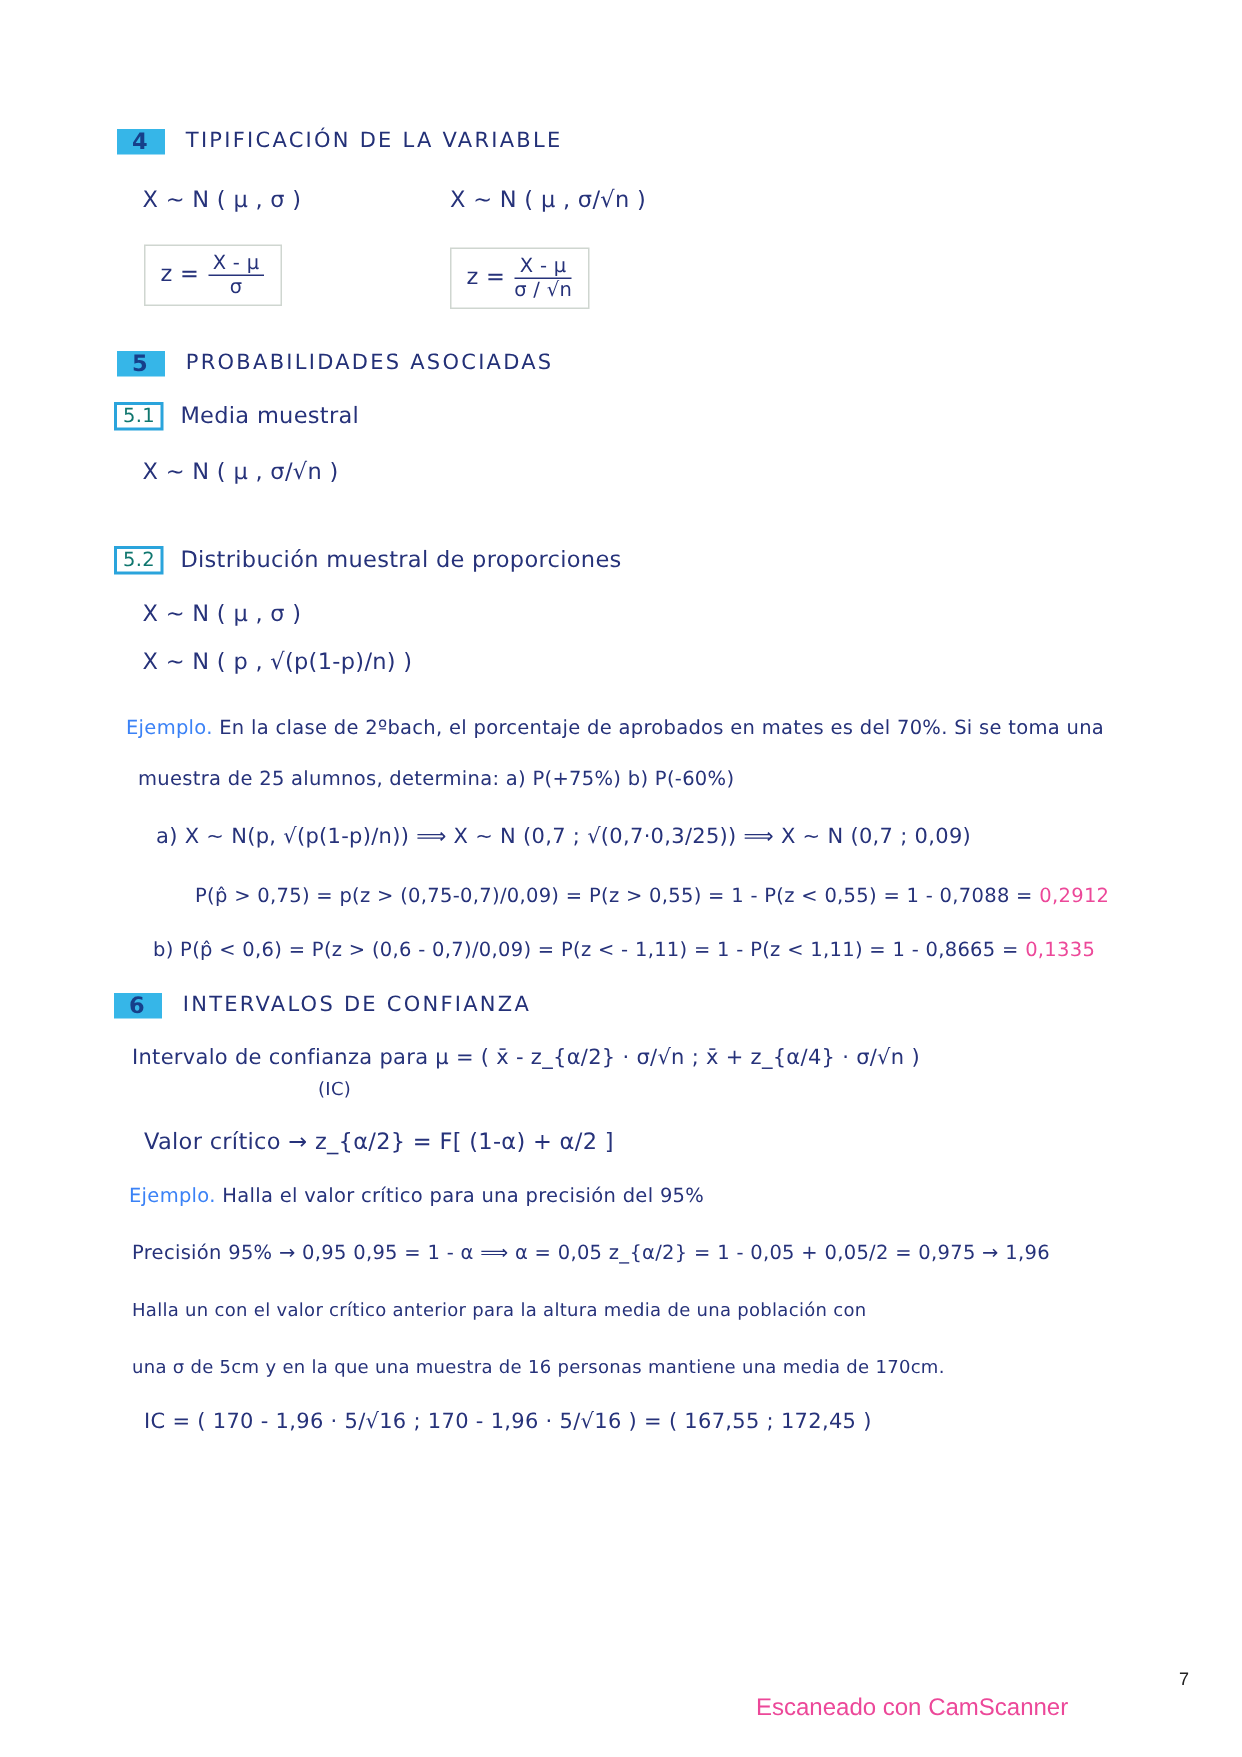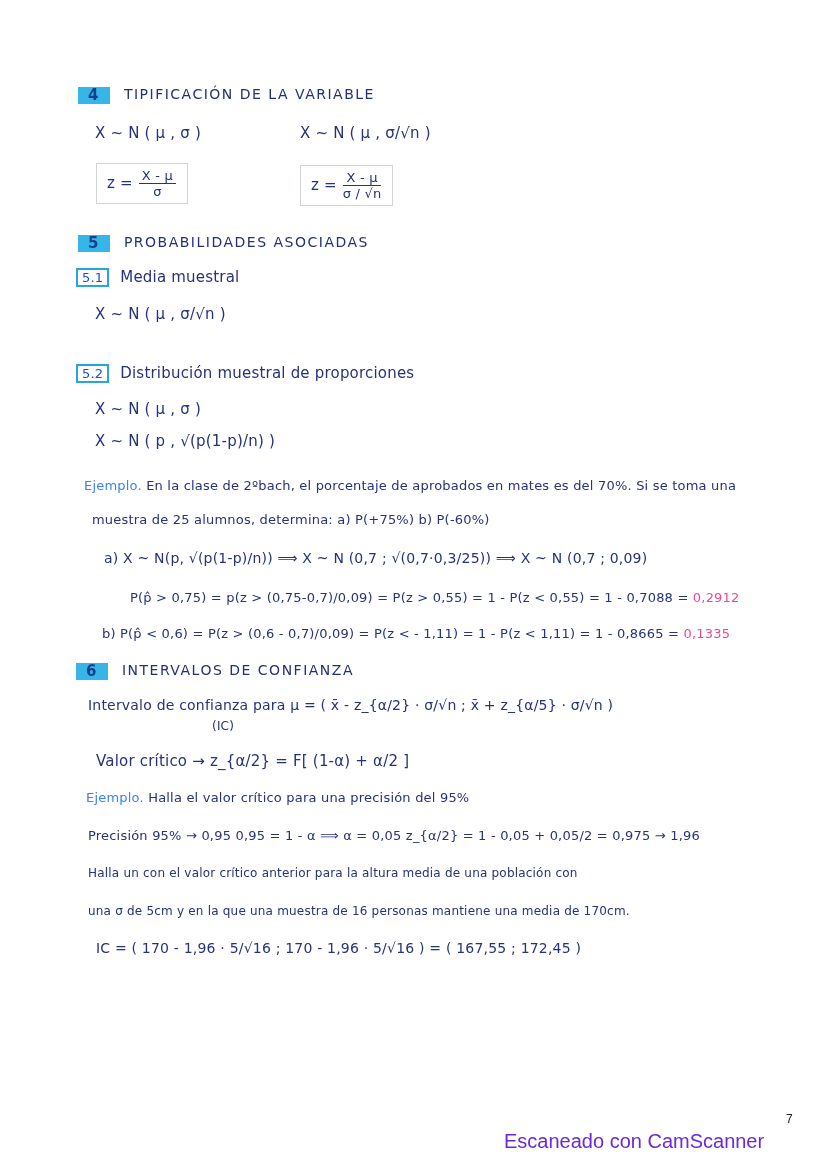--- a/index.html
+++ b/index.html
@@ -8,30 +8,30 @@
     font-family: "DejaVu Sans", sans-serif; color: #1f2a6b;
   }
   .abs { position: absolute; white-space: nowrap; }
   .hw { font-family: "DejaVu Sans", sans-serif; font-size: 15px; color: #26327a; letter-spacing: 0.2px; }
   .title { font-size: 14px; letter-spacing: 1.5px; color: #233077; text-transform: uppercase; }
   .sec-badge {
     display: inline-block; background: #36b6e8; color: #163f8a; font-size: 15px; font-weight: bold;
     padding: 0 10px; height: 17px; line-height: 17px; margin-right: 8px; vertical-align: middle;
   }
   .sub-badge {
-    display: inline-block; border: 2px solid #2aa4dc; color: #1d4ed8; font-size: 13px;
+    display: inline-block; border: 2px solid #2aa4dc; color: #0f766e; font-size: 13px;
     padding: 0 4px; height: 15px; line-height: 15px; margin-right: 6px; vertical-align: middle;
   }
   .box { border: 1.5px solid #cfd6d0; padding: 4px 10px; }
   .frac { display: inline-block; vertical-align: middle; text-align: center; margin: 0 1px; }
   .frac .num { display: block; border-bottom: 1.3px solid #26327a; padding: 0 3px; font-size: 13px; line-height: 15px; }
   .frac .den { display: block; font-size: 13px; line-height: 15px; }
   .red { color: #3b82f6; }
   .green { color: #ec4899; }
-  .footer { font-family: "Liberation Sans", sans-serif; font-size: 20px; color: #6d28d9; }
+  .footer { font-family: "Liberation Sans", sans-serif; font-size: 16px; color: #ec4899; }
   .pagenum { font-family: "Liberation Sans", sans-serif; font-size: 12px; color: #222; }
 </style>
 </head>
 <body>
 
 <div class="abs title" style="left:78px; top:86px;">
   <span class="sec-badge">4</span>
   <span>Tipificación de la variable</span>
 </div>
 <div class="abs hw" style="left:95px; top:124px;">X ~ N ( μ , σ )</div>
@@ -81,21 +81,21 @@
   <span>P(p̂ &gt; 0,75) = p(z &gt; (0,75-0,7)/0,09) = P(z &gt; 0,55) = 1 - P(z &lt; 0,55) = 1 - 0,7088 = </span><span class="green">0,2912</span>
 </div>
 <div class="abs hw" style="left:102px; top:626px; font-size:13px;">
   <span>b) P(p̂ &lt; 0,6) = P(z &gt; (0,6 - 0,7)/0,09) = P(z &lt; - 1,11) = 1 - P(z &lt; 1,11) = 1 - 0,8665 = </span><span class="green">0,1335</span>
 </div>
 
 <div class="abs title" style="left:76px; top:662px;">
   <span class="sec-badge">6</span>
   <span>Intervalos de confianza</span>
 </div>
-<div class="abs hw" style="left:88px; top:697px; font-size:14px;">Intervalo de confianza para μ = ( x̄ - z_{α/2} · σ/√n ; x̄ + z_{α/5} · σ/√n )</div>
+<div class="abs hw" style="left:88px; top:697px; font-size:14px;">Intervalo de confianza para μ = ( x̄ - z_{α/2} · σ/√n ; x̄ + z_{α/4} · σ/√n )</div>
 <div class="abs hw" style="left:212px; top:719px; font-size:12px;">(IC)</div>
 
 <div class="abs hw" style="left:96px; top:752px;">Valor crítico → z_{α/2} = F[ (1-α) + α/2 ]</div>
 
 <div class="abs hw" style="left:86px; top:790px; font-size:13px;">
   <span class="red">Ejemplo.</span>
   <span>Halla el valor crítico para una precisión del 95%</span>
 </div>
 <div class="abs hw" style="left:88px; top:828px; font-size:13px;">Precisión 95% → 0,95    0,95 = 1 - α ⟹ α = 0,05    z_{α/2} = 1 - 0,05 + 0,05/2 = 0,975 → 1,96</div>
 

